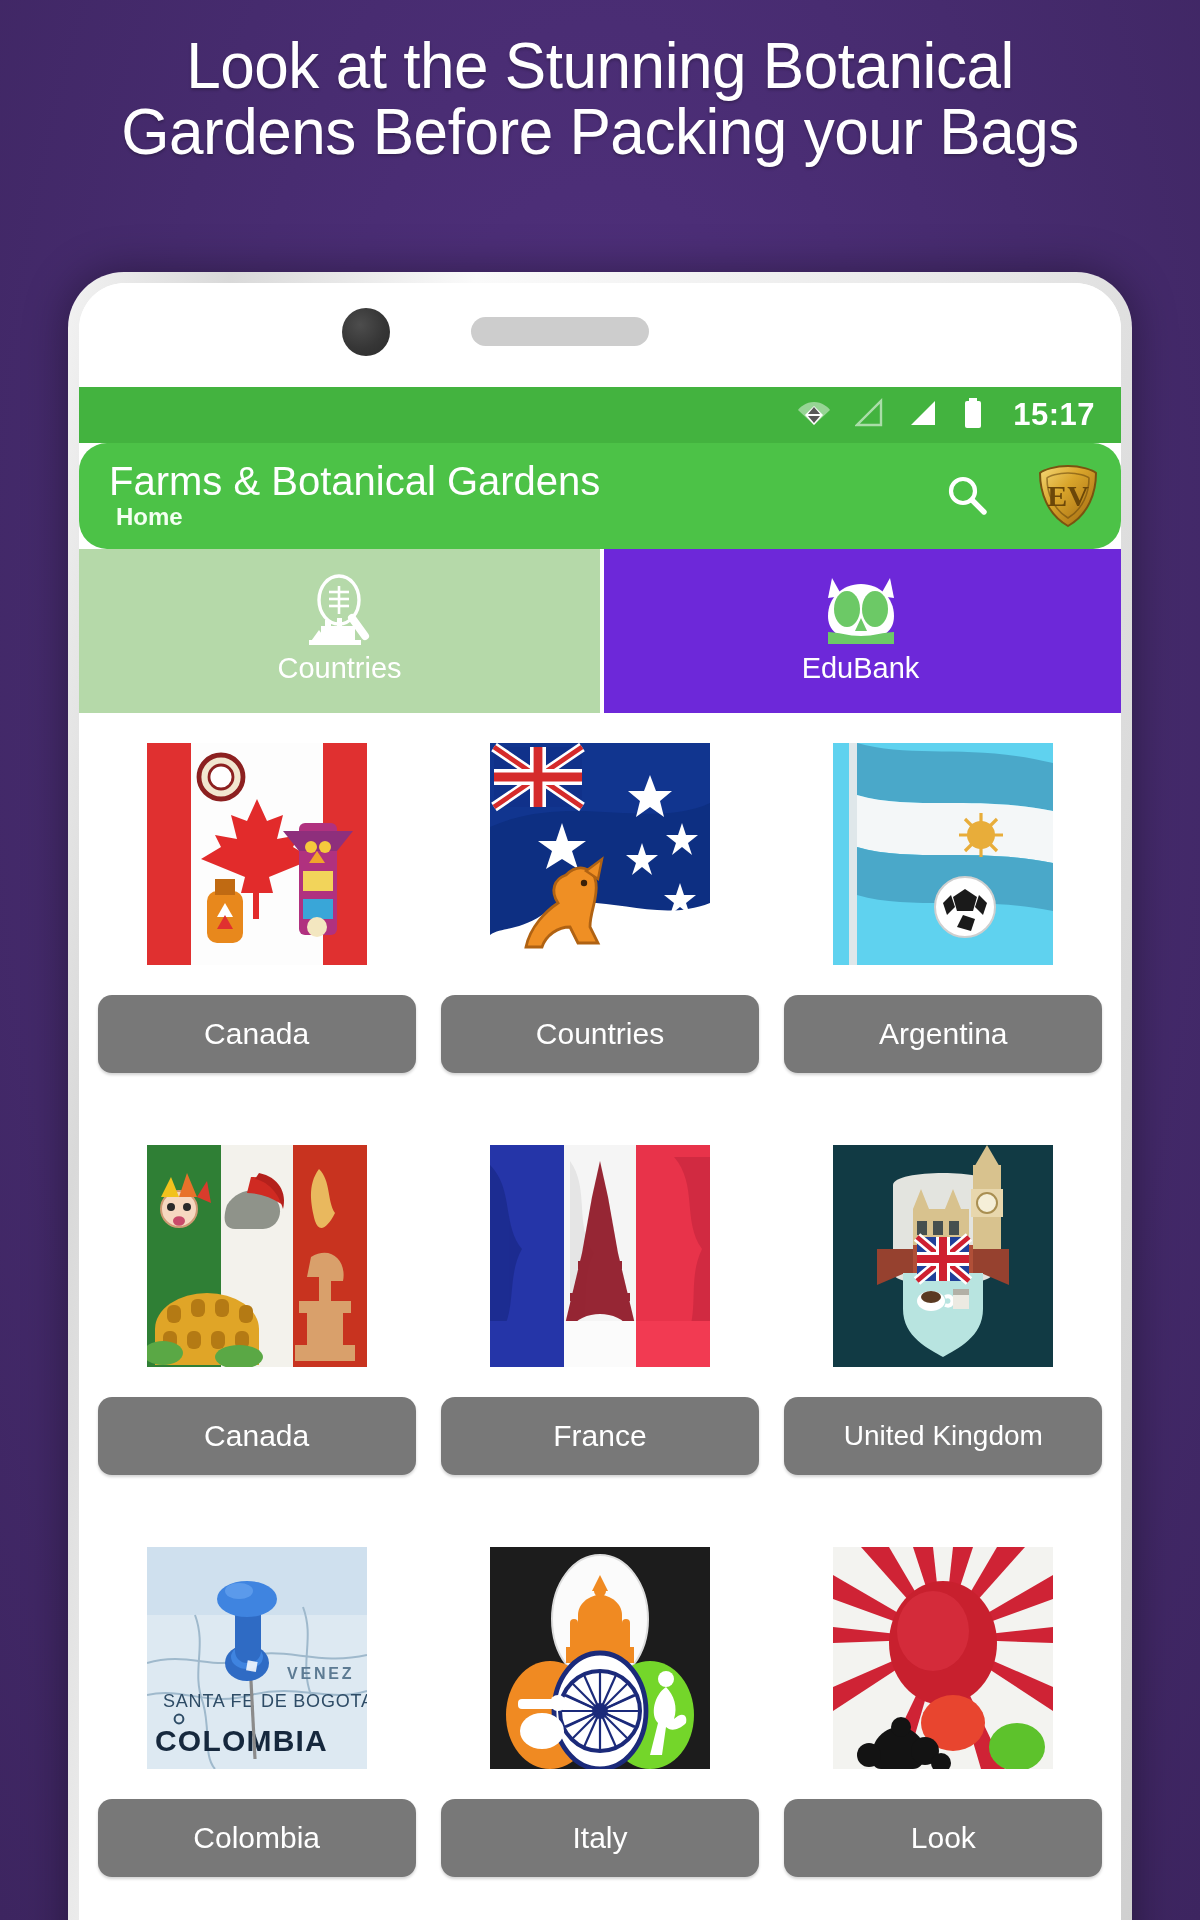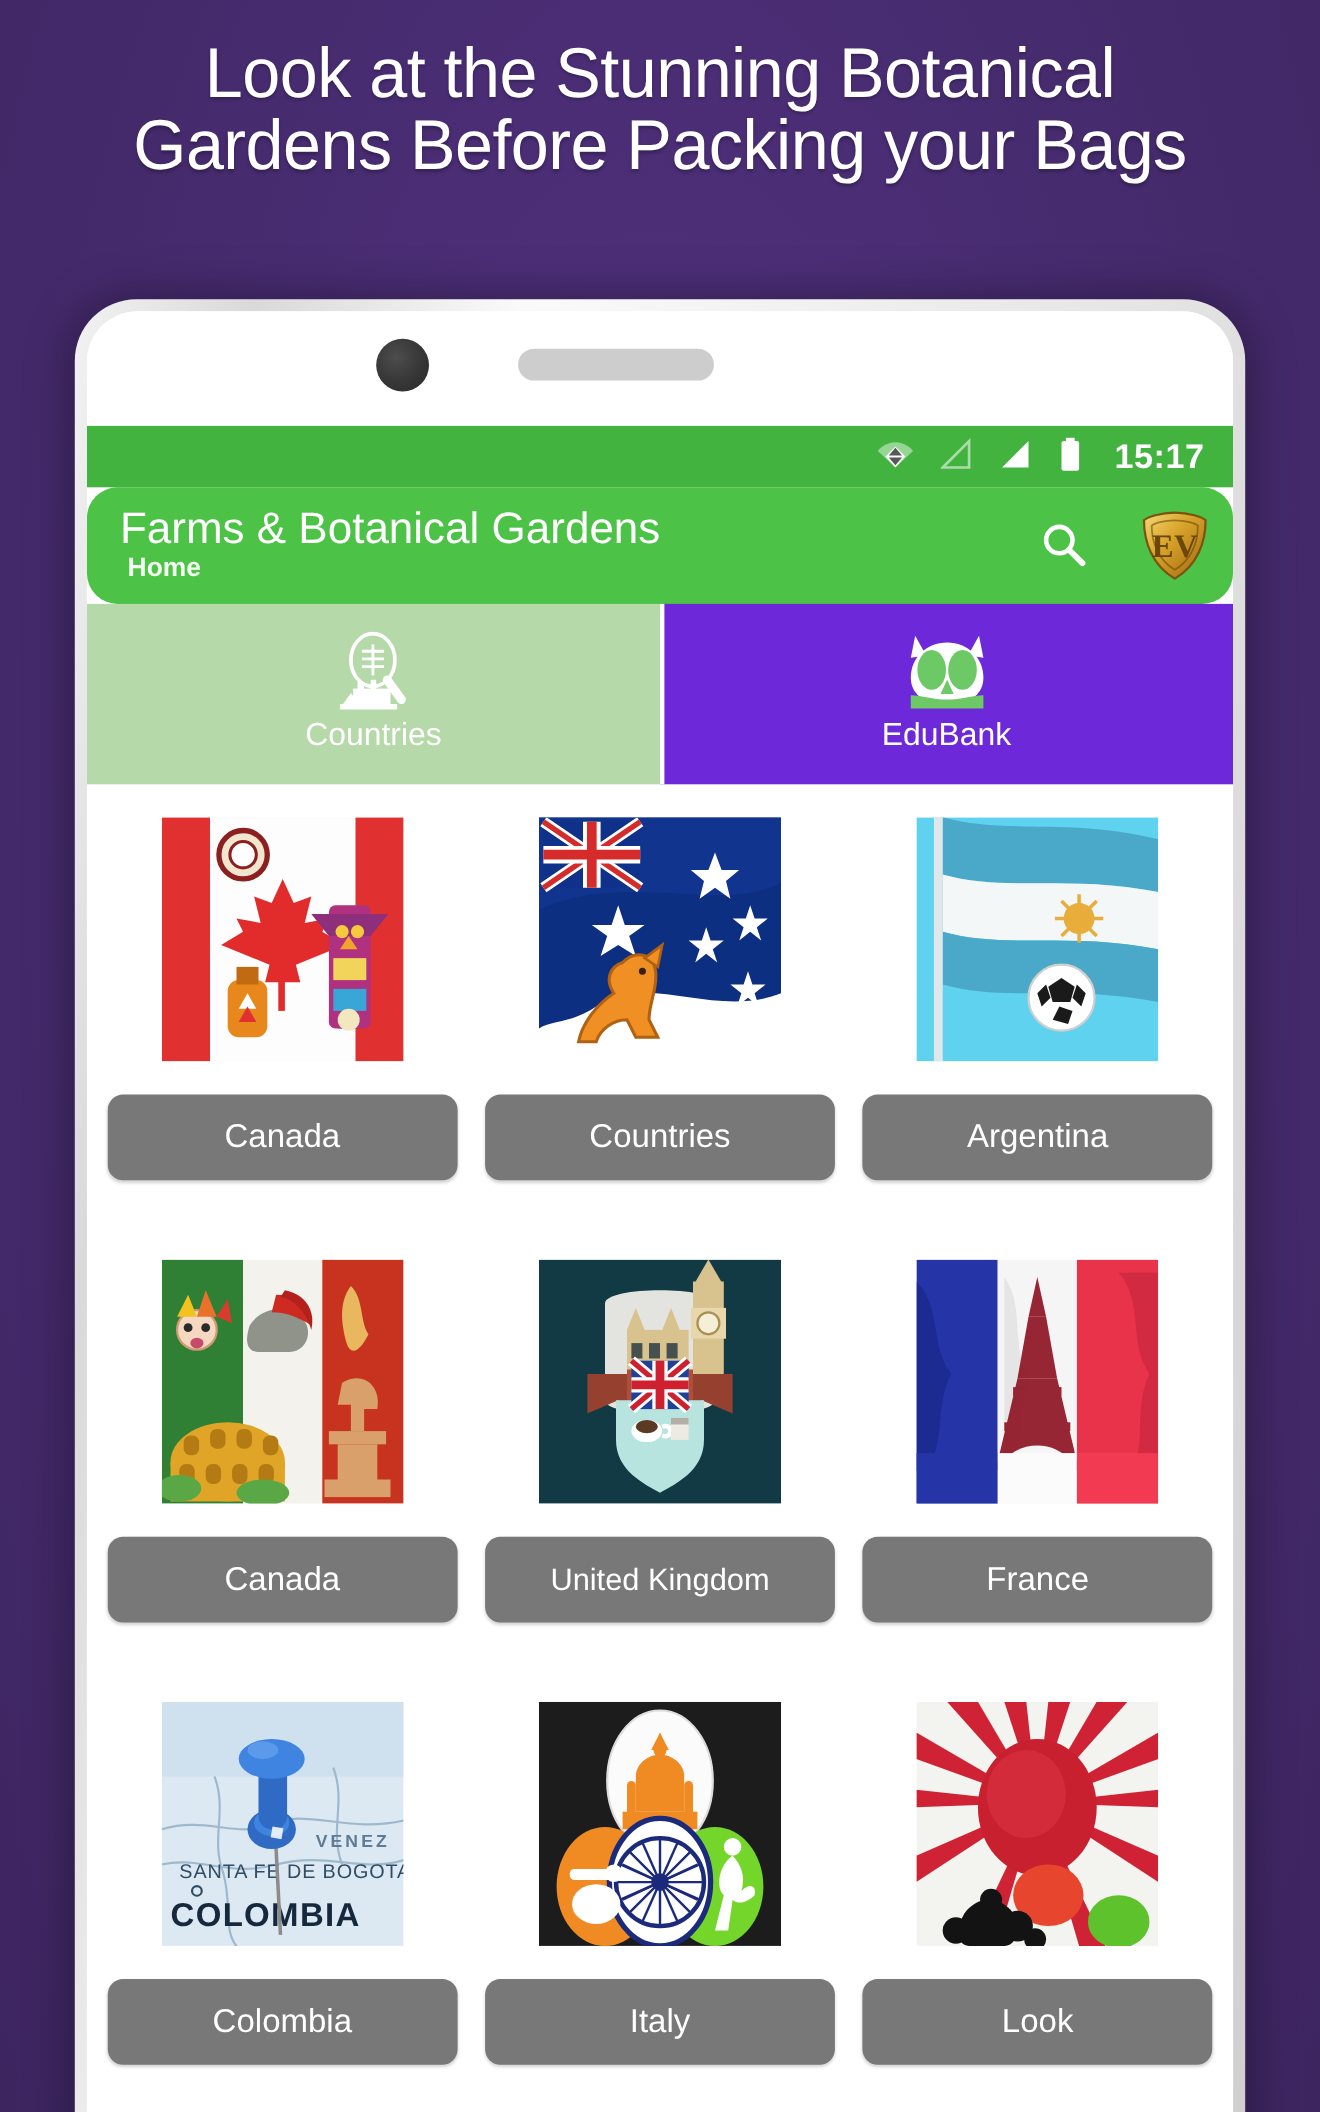--- a/index.html
+++ b/index.html
@@ -466,20 +466,49 @@
               </svg>
             </div>
           </div>
           <div class="chip">Canada</div>
         </div>
 
         <div class="cell">
           <div class="thumb-wrap">
             <div class="thumb">
               <svg viewBox="0 0 110 111" preserveAspectRatio="none">
+                <rect x="0" y="0" width="37" height="111" fill="#2535a8"></rect>
+                <rect x="37" y="0" width="36" height="111" fill="#f5f5f5"></rect>
+                <rect x="73" y="0" width="37" height="111" fill="#e8334a"></rect>
+                <g opacity="0.55">
+                  <path d="M0 10 C12 22 6 40 16 52 C8 66 14 84 4 96 L0 96 z" fill="#16247e"></path>
+                  <path d="M92 6 C104 20 96 38 106 52 C98 68 106 86 96 100 L110 100 L110 6 z" fill="#c0233a"></path>
+                  <path d="M40 8 C50 22 42 40 52 54 C44 70 52 88 42 102 L40 102 z" fill="#d8d8d8"></path>
+                </g>
+                <g fill="#8f1524" opacity="0.92">
+                  <polygon points="55,8 59,26 51,26"></polygon>
+                  <polygon points="51,26 59,26 64,54 46,54"></polygon>
+                  <polygon points="46,54 64,54 74,96 36,96"></polygon>
+                  <rect x="44" y="58" width="22" height="4"></rect>
+                  <rect x="40" y="74" width="30" height="4"></rect>
+                  <path d="M40 92 C46 82 64 82 70 92 z" fill="#f5f5f5"></path>
+                </g>
+                <rect x="0" y="88" width="37" height="23" fill="#2535a8"></rect>
+                <rect x="37" y="88" width="36" height="23" fill="#fbfbfb"></rect>
+                <rect x="73" y="88" width="37" height="23" fill="#f23a52"></rect>
+              </svg>
+            </div>
+          </div>
+          <div class="chip">France</div>
+        </div>
+
+        <div class="cell">
+          <div class="thumb-wrap">
+            <div class="thumb">
+              <svg viewBox="0 0 110 111" preserveAspectRatio="none">
                 <rect width="110" height="111" fill="#113a44"></rect>
                 <path d="M30 20 C30 12 80 12 80 20 L80 64 C80 72 30 72 30 64 z" fill="#e3e4df"></path>
                 <g fill="#d8c28e">
                   <rect x="70" y="10" width="14" height="50"></rect>
                   <polygon points="77,0 84,12 70,12"></polygon>
                   <rect x="69" y="22" width="16" height="14" fill="#e8d7ad"></rect>
                   <circle cx="77" cy="29" r="5" fill="#f5efd8" stroke="#a98f52" stroke-width="1"></circle>
                   <rect x="40" y="32" width="28" height="28"></rect>
                   <polygon points="44,22 48,32 40,32"></polygon>
                   <polygon points="60,22 64,32 56,32"></polygon>
@@ -509,49 +538,20 @@
                   <ellipse cx="49" cy="78" rx="7" ry="5" fill="#ffffff"></ellipse>
                   <ellipse cx="49" cy="76" rx="5" ry="3" fill="#5a3a22"></ellipse>
                   <path d="M56 76 C61 74 61 82 56 80" fill="none" stroke="#ffffff" stroke-width="2"></path>
                   <rect x="60" y="72" width="8" height="10" fill="#eceae2"></rect>
                   <rect x="60" y="72" width="8" height="3" fill="#b2b0a6"></rect>
                 </g>
               </svg>
             </div>
           </div>
           <div class="chip small">United Kingdom</div>
-        </div>
-
-        <div class="cell">
-          <div class="thumb-wrap">
-            <div class="thumb">
-              <svg viewBox="0 0 110 111" preserveAspectRatio="none">
-                <rect x="0" y="0" width="37" height="111" fill="#2535a8"></rect>
-                <rect x="37" y="0" width="36" height="111" fill="#f5f5f5"></rect>
-                <rect x="73" y="0" width="37" height="111" fill="#e8334a"></rect>
-                <g opacity="0.55">
-                  <path d="M0 10 C12 22 6 40 16 52 C8 66 14 84 4 96 L0 96 z" fill="#16247e"></path>
-                  <path d="M92 6 C104 20 96 38 106 52 C98 68 106 86 96 100 L110 100 L110 6 z" fill="#c0233a"></path>
-                  <path d="M40 8 C50 22 42 40 52 54 C44 70 52 88 42 102 L40 102 z" fill="#d8d8d8"></path>
-                </g>
-                <g fill="#8f1524" opacity="0.92">
-                  <polygon points="55,8 59,26 51,26"></polygon>
-                  <polygon points="51,26 59,26 64,54 46,54"></polygon>
-                  <polygon points="46,54 64,54 74,96 36,96"></polygon>
-                  <rect x="44" y="58" width="22" height="4"></rect>
-                  <rect x="40" y="74" width="30" height="4"></rect>
-                  <path d="M40 92 C46 82 64 82 70 92 z" fill="#f5f5f5"></path>
-                </g>
-                <rect x="0" y="88" width="37" height="23" fill="#2535a8"></rect>
-                <rect x="37" y="88" width="36" height="23" fill="#fbfbfb"></rect>
-                <rect x="73" y="88" width="37" height="23" fill="#f23a52"></rect>
-              </svg>
-            </div>
-          </div>
-          <div class="chip">France</div>
         </div>
       </div>
 
       <div class="row-gap"></div>
 
       <div class="row">
         <div class="cell">
           <div class="thumb-wrap">
             <div class="thumb">
               <svg viewBox="0 0 110 111" preserveAspectRatio="none">

